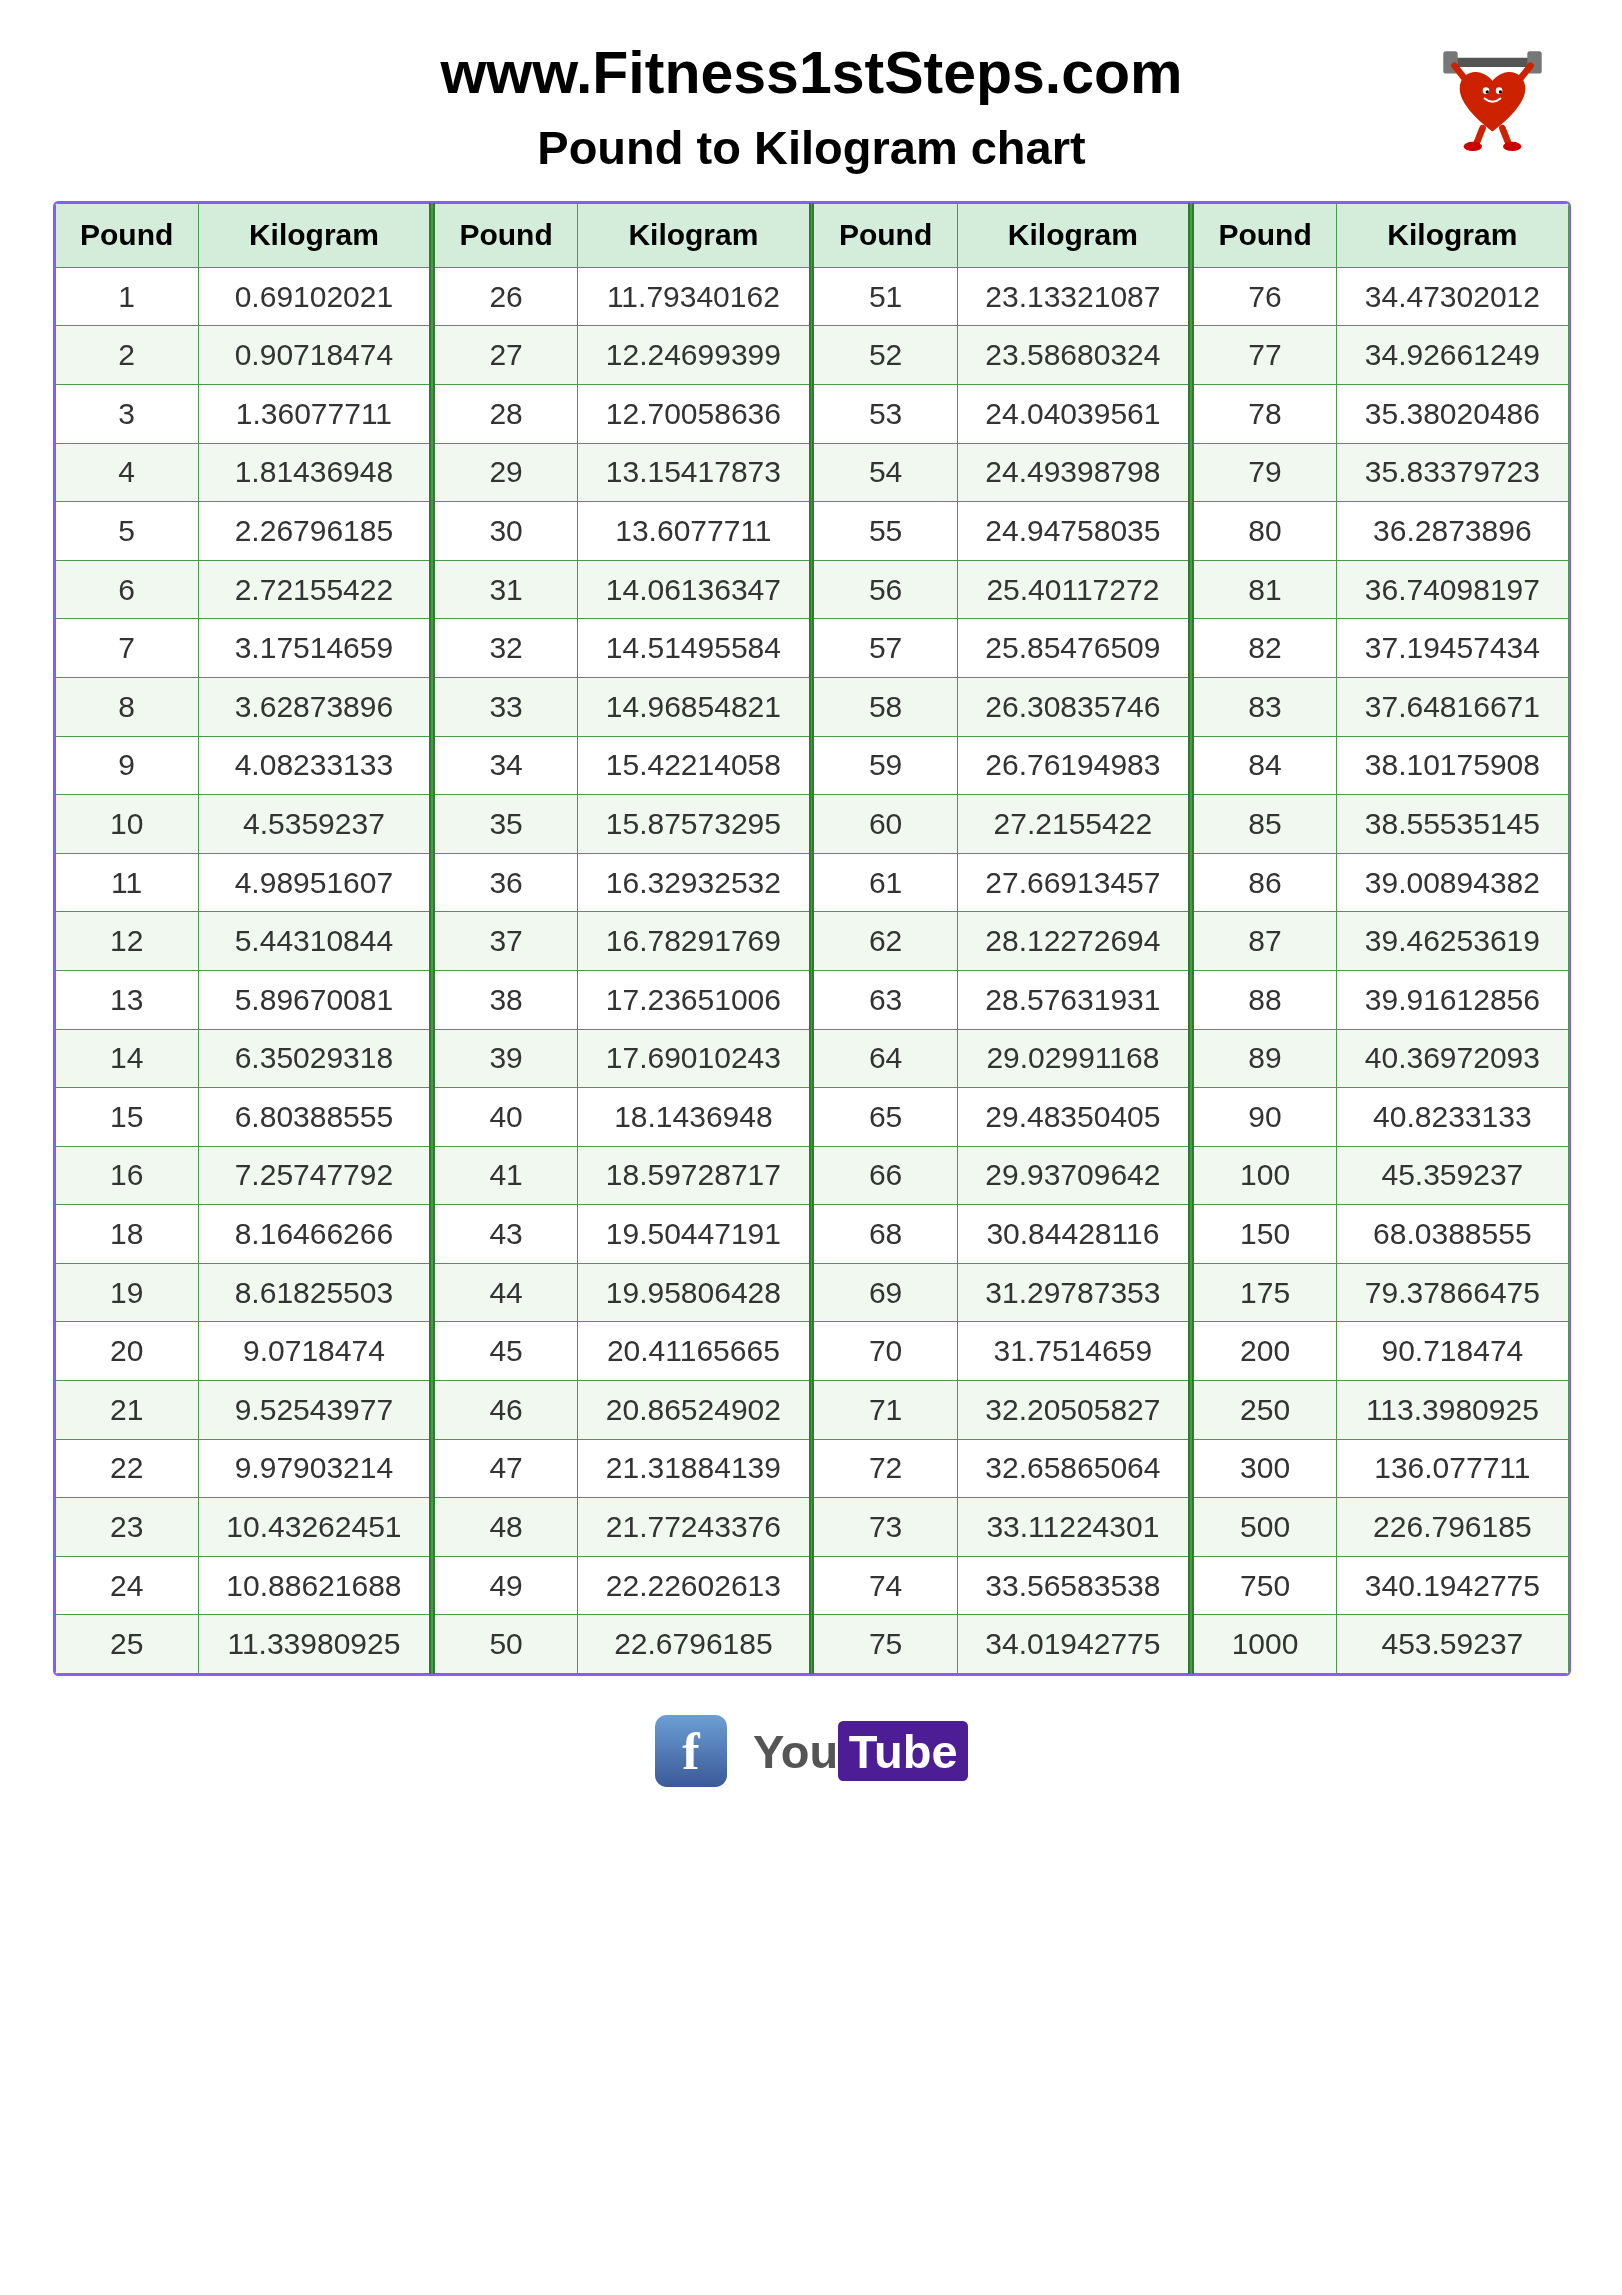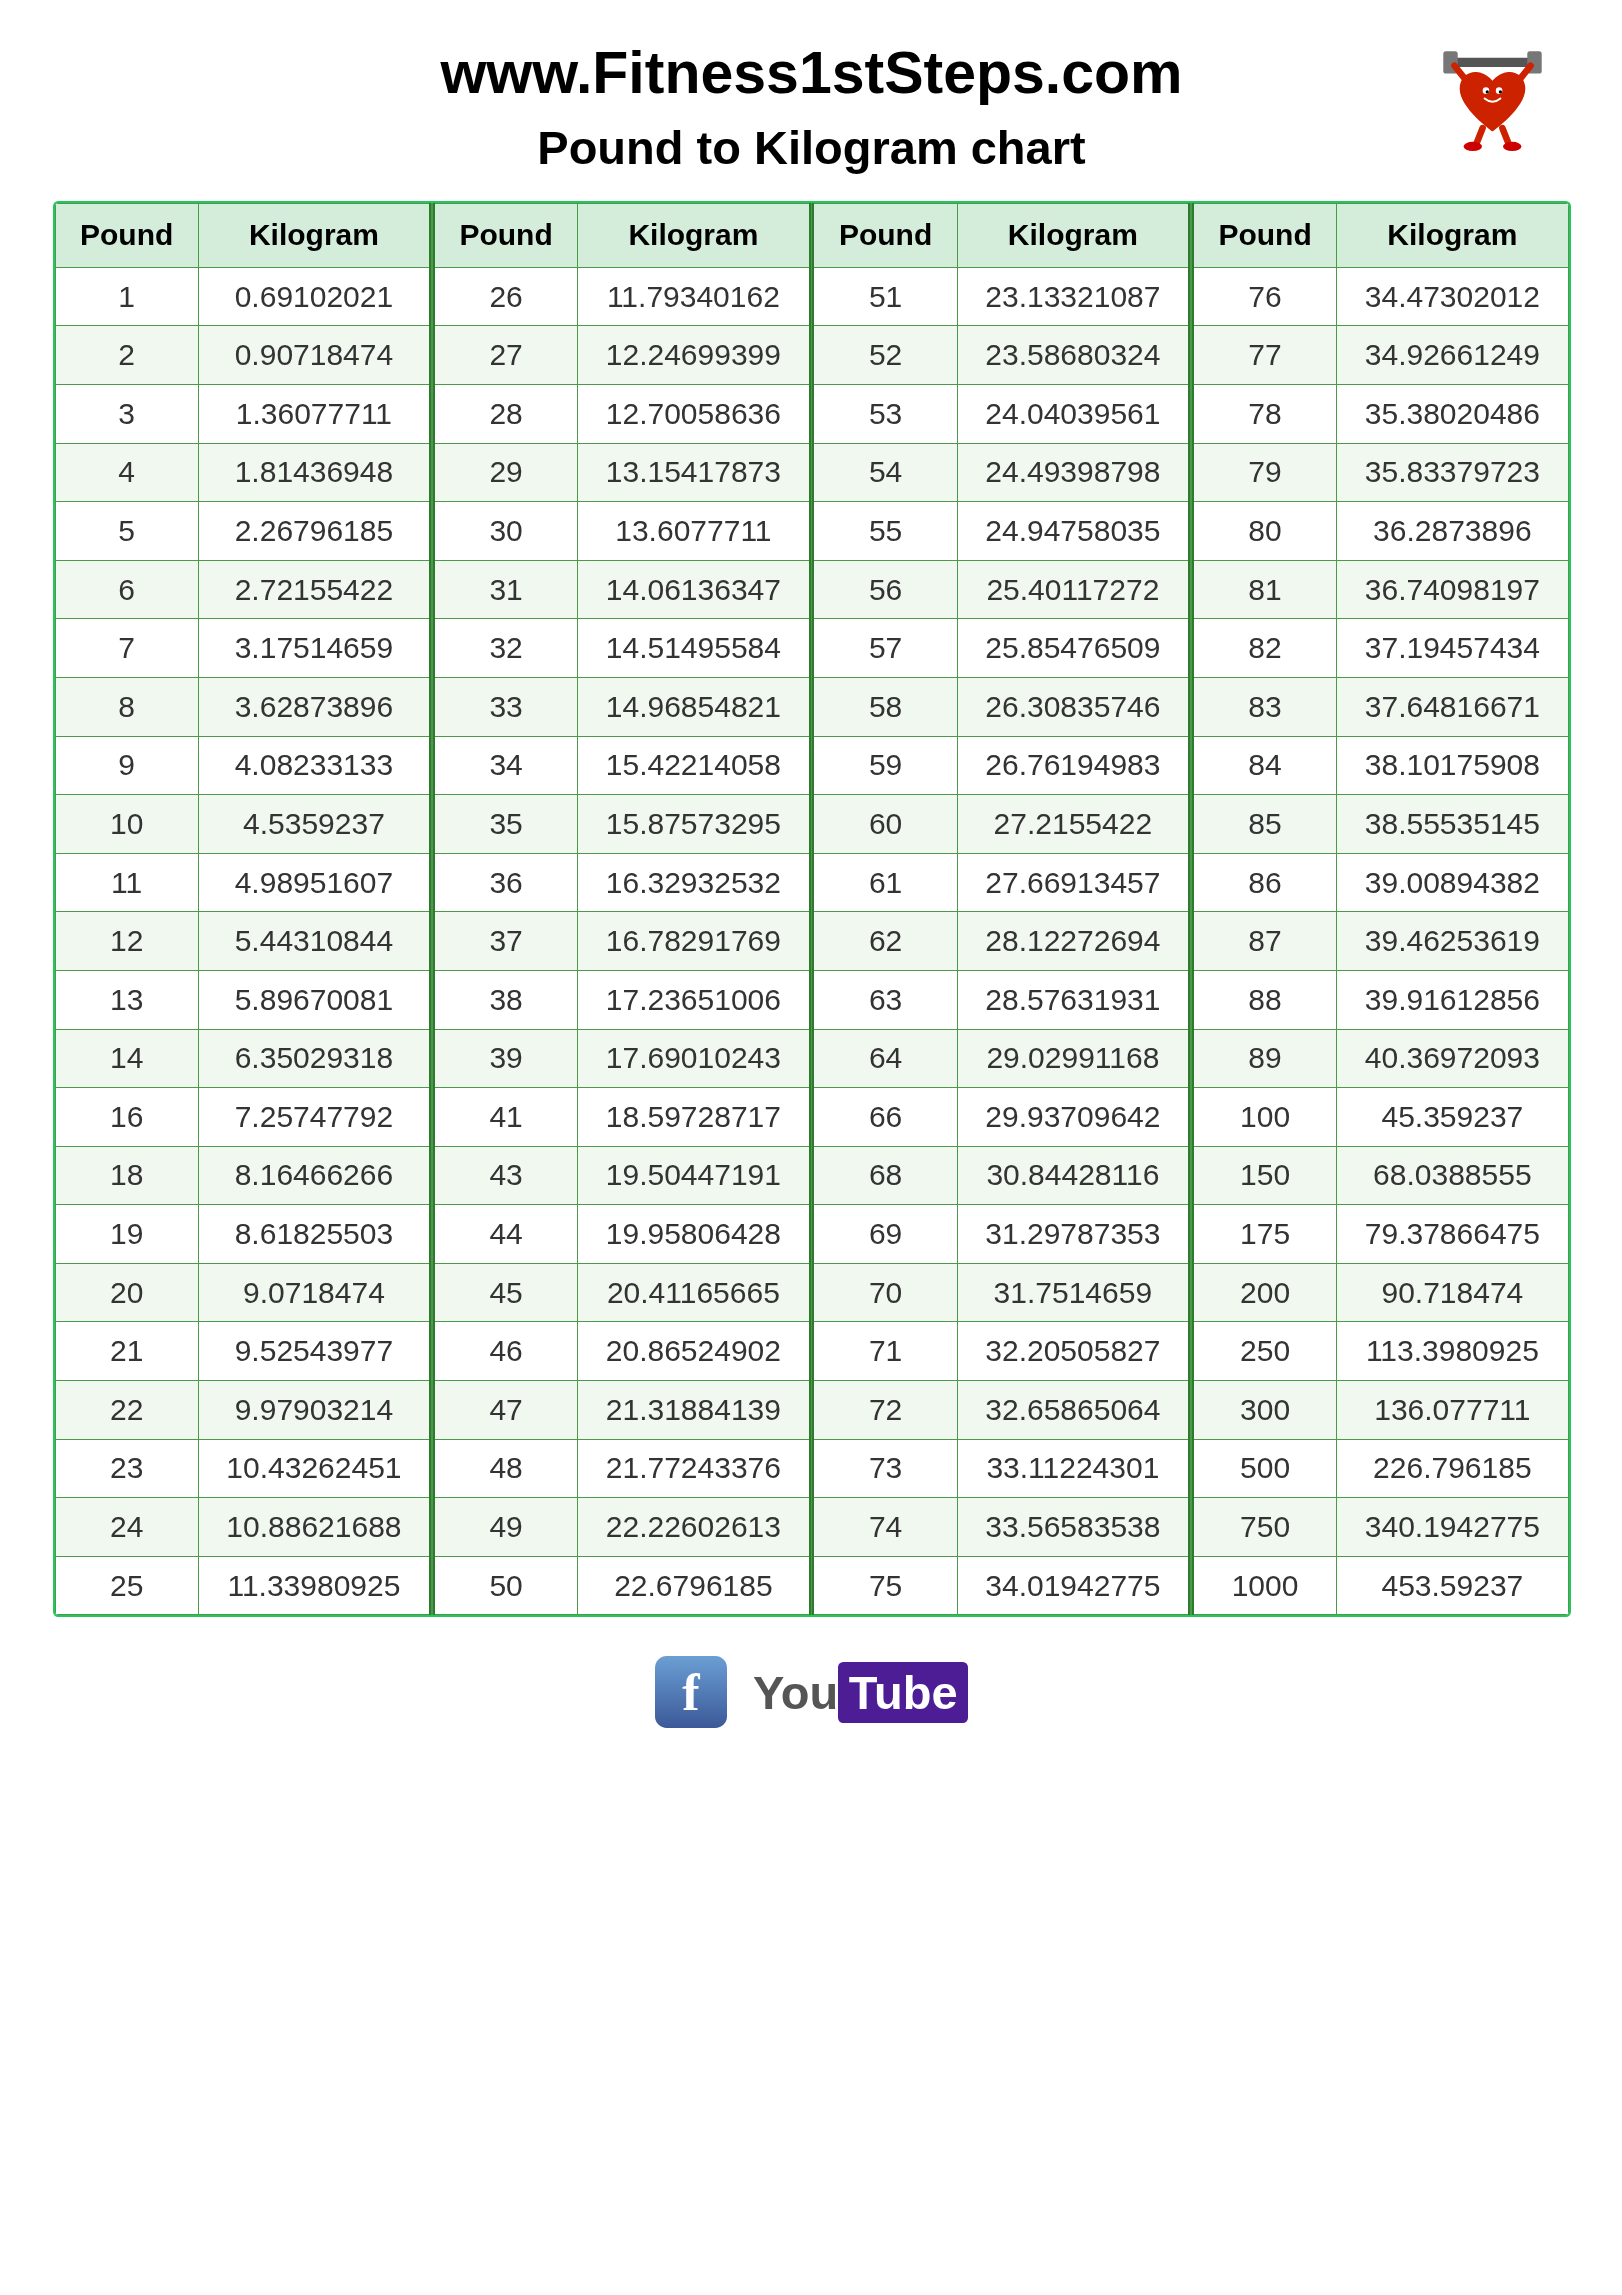--- a/index.html
+++ b/index.html
@@ -36,21 +36,21 @@
       height: 105px;
     }
     .chart-title {
       font-size: 47px;
       font-weight: bold;
       color: #000;
       margin-top: 13px;
       margin-bottom: 26px;
     }
     .chart-container {
-      border: 2px solid #22c55e;
+      border: 2px solid #8b5cf6;
       border-radius: 5.2px;
       overflow: hidden;
       margin-bottom: 39px;
     }
     table {
       width: 100%;
       border-collapse: collapse;
       font-size: 30px;
     }
     thead tr {
@@ -377,20 +377,33 @@
             <td>39</td>
             <td>17.69010243</td>
             <td class="thick-divider"></td>
             <td>64</td>
             <td>29.02991168</td>
             <td class="thick-divider"></td>
             <td>89</td>
             <td>40.36972093</td>
           </tr>
           <tr>
+            <td>15</td>
+            <td>6.80388555</td>
+            <td class="thick-divider"></td>
+            <td>40</td>
+            <td>18.1436948</td>
+            <td class="thick-divider"></td>
+            <td>65</td>
+            <td>29.48350405</td>
+            <td class="thick-divider"></td>
+            <td>90</td>
+            <td>40.8233133</td>
+          </tr>
+          <tr>
             <td>16</td>
             <td>7.25747792</td>
             <td class="thick-divider"></td>
             <td>41</td>
             <td>18.59728717</td>
             <td class="thick-divider"></td>
             <td>66</td>
             <td>29.93709642</td>
             <td class="thick-divider"></td>
             <td>100</td>

